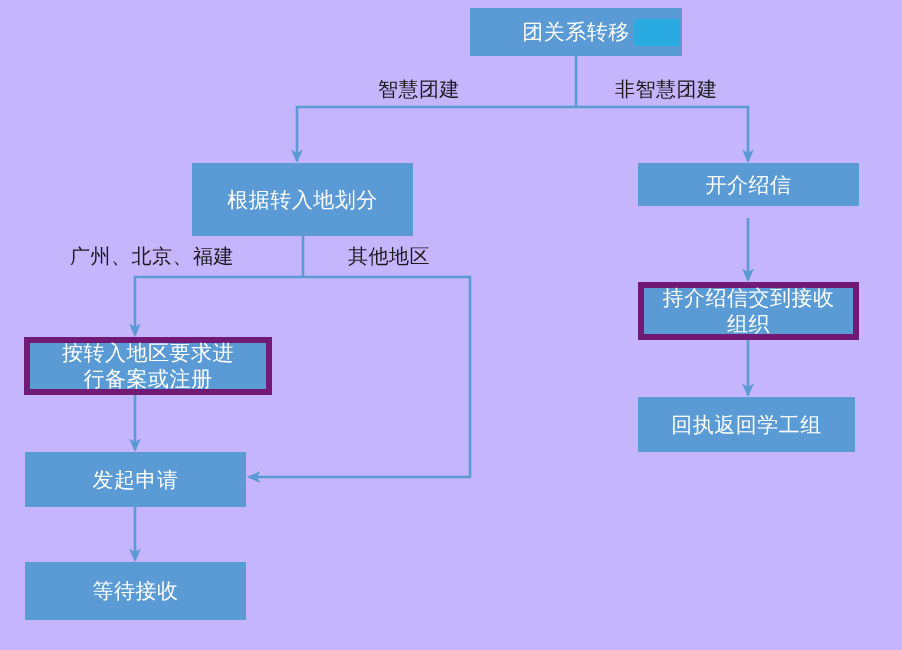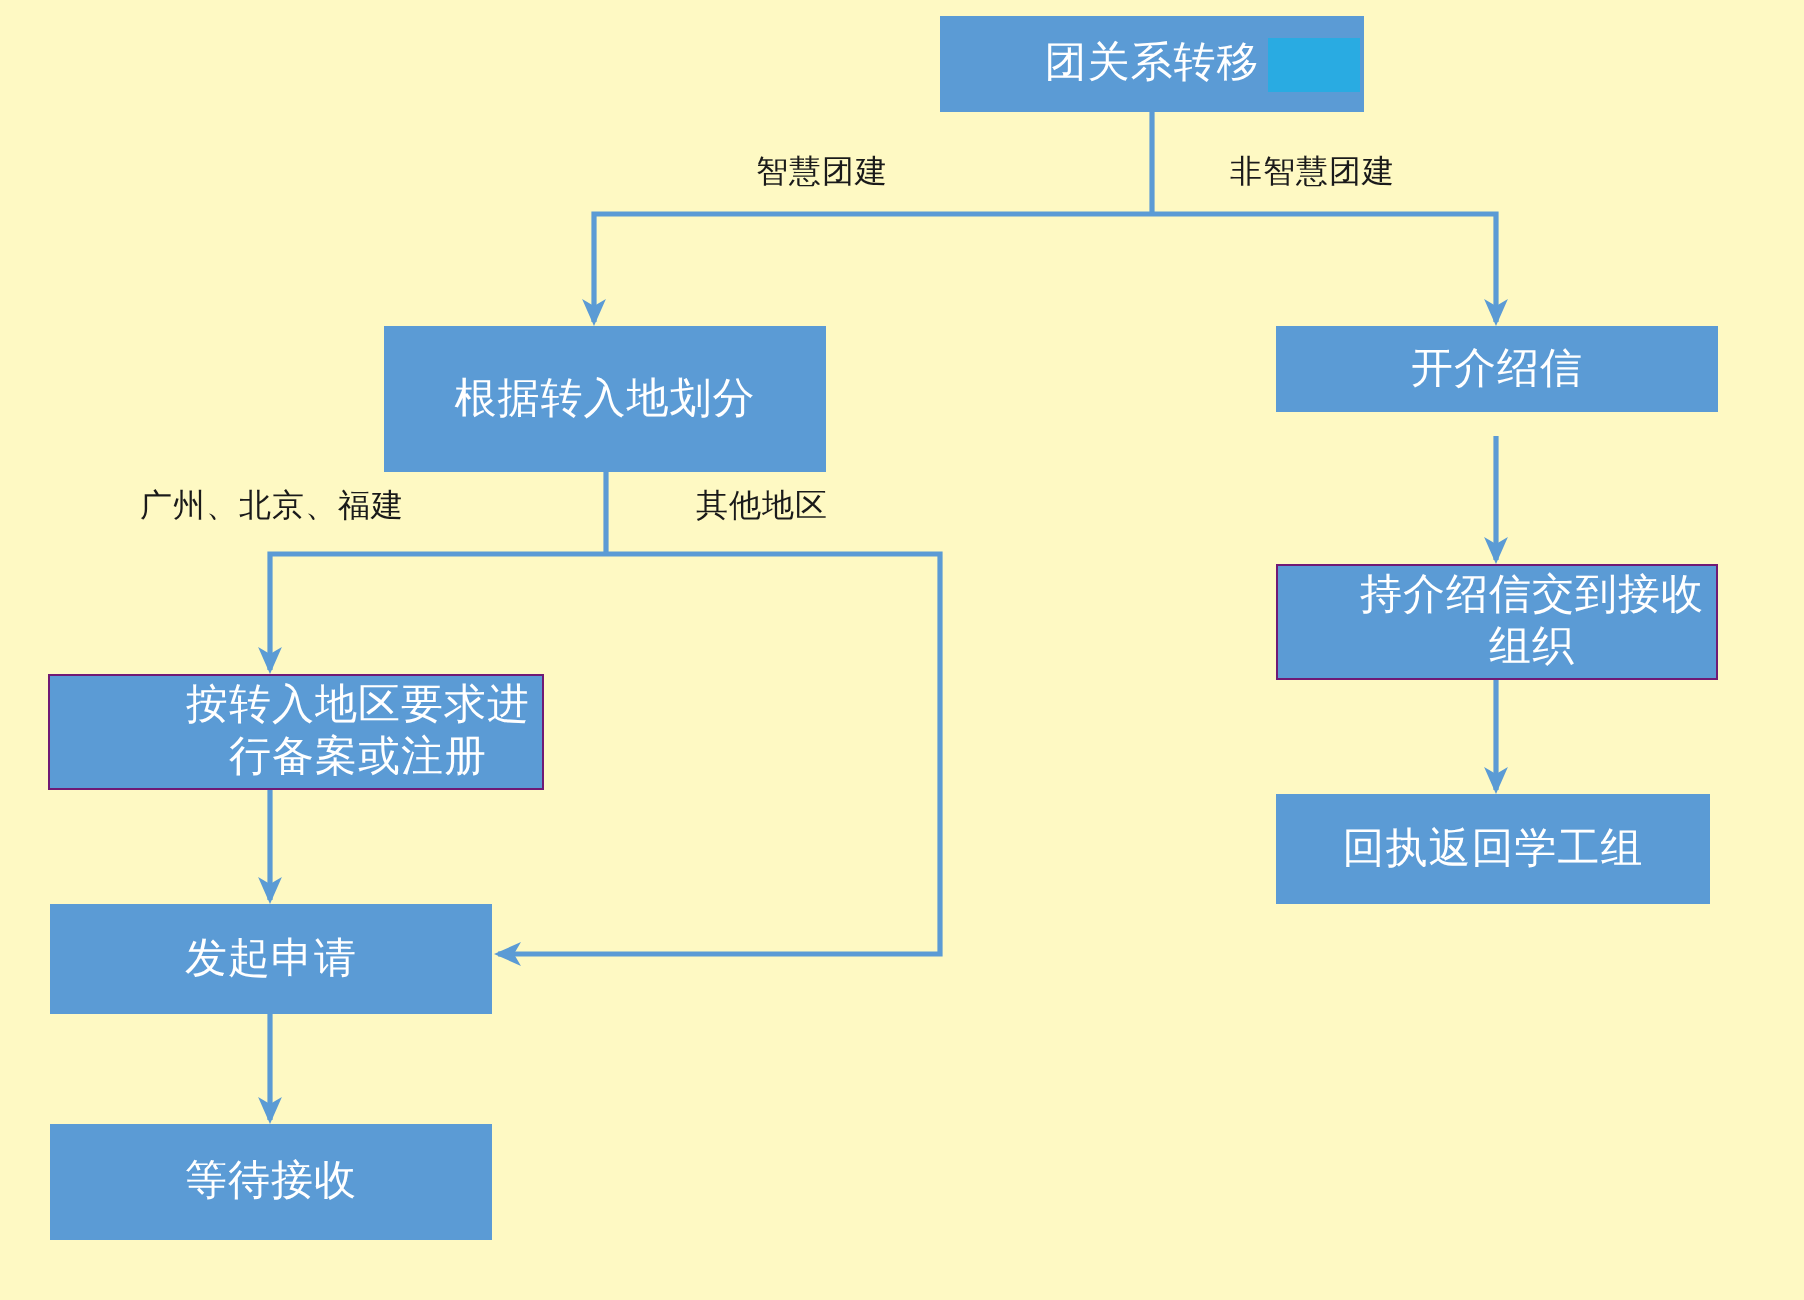--- a/index.html
+++ b/index.html
@@ -7,21 +7,21 @@
     padding: 0;
     background: #ffffff;
   }
   body {
     font-family: "Liberation Sans", "DejaVu Sans", sans-serif;
   }
   #canvas {
     position: relative;
     width: 902px;
     height: 650px;
-    background: #fef9c3;
+    background: #c4b5fd;
     overflow: hidden;
   }
   #edge-layer {
     position: absolute;
     left: 0;
     top: 0;
     width: 902px;
     height: 650px;
     pointer-events: none;
   }
@@ -34,27 +34,26 @@
     align-items: center;
     justify-content: center;
     text-align: center;
     line-height: 1.22;
     font-size: 21px;
     letter-spacing: 0.5px;
     padding: 2px 6px;
     white-space: pre-line;
   }
   .node.selected {
-    border: 1px solid #701a75;
-    justify-content: flex-end;
+    border: 6px solid #701a75;
   }
   .edge-label {
     position: absolute;
     color: #1a1a1a;
-    font-size: 16px;
+    font-size: 20px;
     white-space: nowrap;
     letter-spacing: 0.5px;
   }
   .highlight-chip {
     position: absolute;
     background: #29abe2;
   }
   
   #node-root        { left: 470px; top: 8px;   width: 212px; height: 48px; }
   #node-divide      { left: 192px; top: 163px; width: 221px; height: 73px; }

